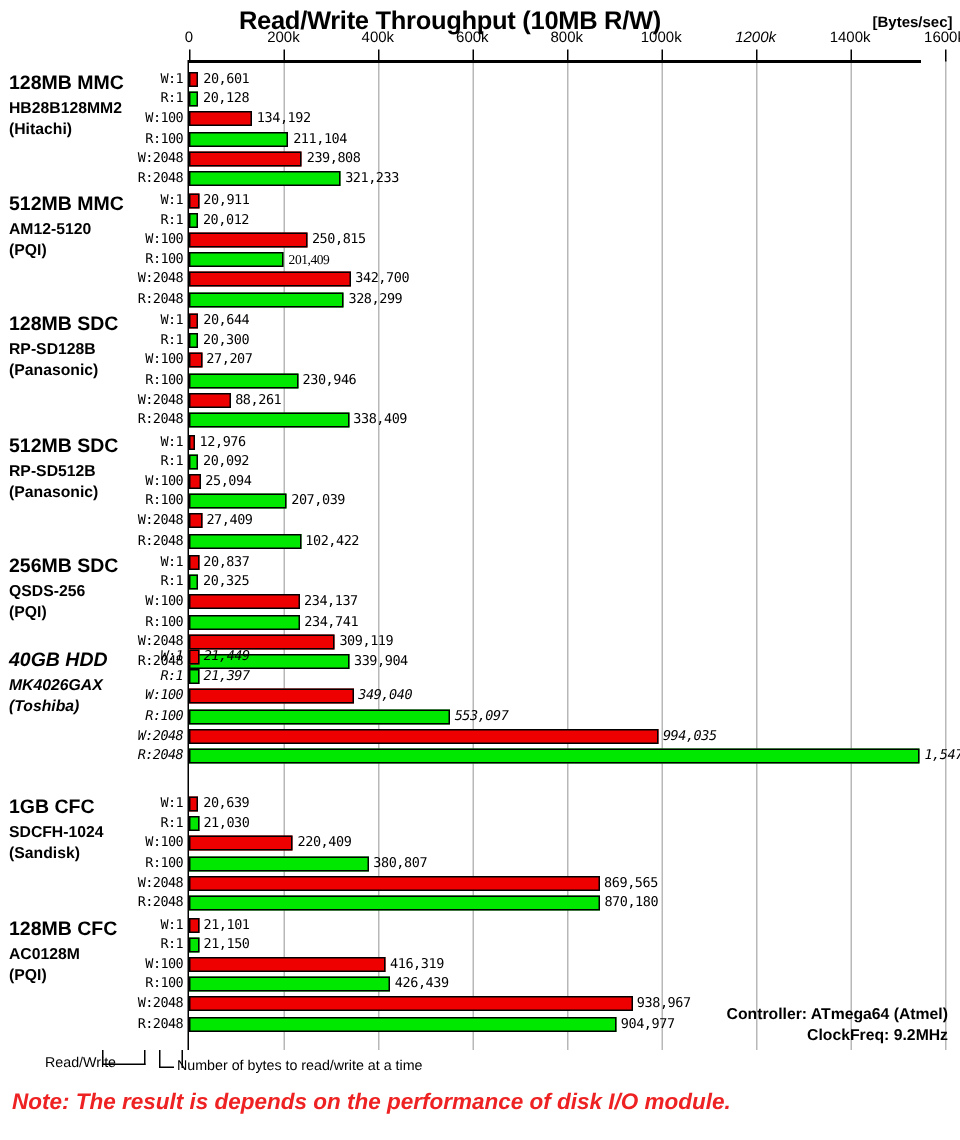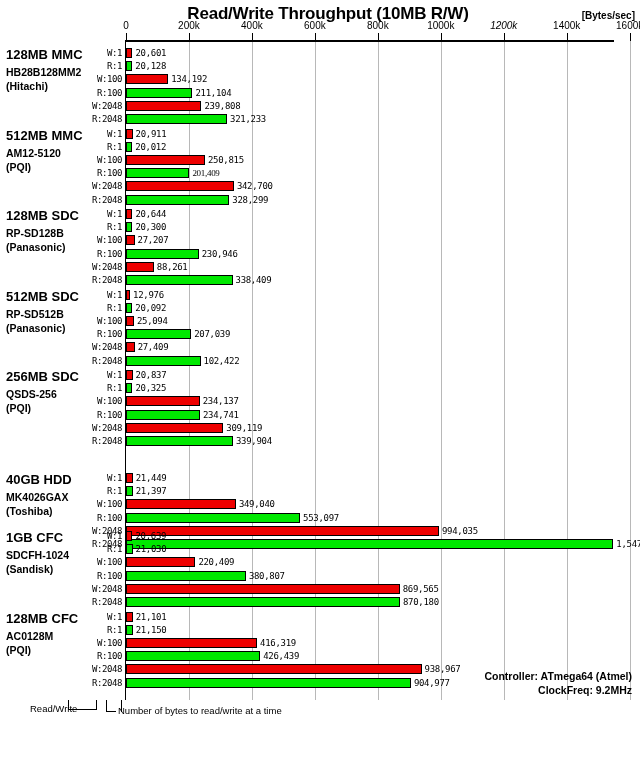--- a/index.html
+++ b/index.html
@@ -4,21 +4,21 @@
 <style>
   html,body{margin:0;padding:0;}
   body{
     width:640px;height:760px;background:#ffffff;
     font-family:"Liberation Sans",sans-serif;
     color:#000;overflow:hidden;position:relative;
   }
   #chart{position:absolute;left:0;top:0;width:640px;height:760px;}
   .title{
     position:absolute;left:0;top:4px;width:600px;text-align:center;
-    font-size:17px;font-weight:bold;letter-spacing:-0.2px;padding-left:28px;
+    font-size:17px;font-weight:bold;letter-spacing:-0.2px;
   }
   .unit{
     position:absolute;right:5px;top:10px;font-size:10px;font-weight:bold;
   }
   .axis-line{position:absolute;left:126px;top:40px;width:488px;height:2px;background:#000;}
   .zero-line{position:absolute;left:125px;top:40px;width:1px;height:660px;background:#000;}
   .gridline{position:absolute;top:40px;width:1px;height:660px;background:#b8b8b8;}
   .tick{position:absolute;top:33px;width:1px;height:8px;background:#000;}
   .ticklabel{
     position:absolute;top:20px;font-size:10px;text-align:center;width:50px;
@@ -259,21 +259,21 @@
           <div class="rowlabel">W:2048</div>
           <div class="bar w" style="width: 97.3107px;"></div>
           <div class="val" style="left: 226.311px;">309,119</div>
         </div>
         <div class="row" style="top: 66px;">
           <div class="rowlabel">R:2048</div>
           <div class="bar r" style="width: 107.002px;"></div>
           <div class="val" style="left: 236.002px;">339,904</div>
         </div>
       </div>
-      <div class="group" style="top: 472px; height: 80.5px;">
+      <div class="group" style="top: 432px; height: 80.5px; font-style: italic;">
         <div class="grp-title">40GB HDD</div>
         <div class="grp-model">MK4026GAX</div>
         <div class="grp-vendor">(Toshiba)</div>
         <div class="row" style="top: 0px;">
           <div class="rowlabel">W:1</div>
           <div class="bar w" style="width: 6.75215px;"></div>
           <div class="val" style="left: 135.752px;">21,449</div>
         </div>
         <div class="row" style="top: 13.2px;">
           <div class="rowlabel">R:1</div>
@@ -379,13 +379,14 @@
   <div class="brace" style="left:68px;top:700px;width:1px;height:10px;border-width:0 0 0 1px;"></div>
   <div class="brace" style="left:96px;top:700px;width:0px;height:10px;border-width:0 0 0 1px;"></div>
   <div class="brace" style="left:68px;top:709px;width:29px;height:1px;border-width:1px 0 0 0;"></div>
   <div class="anno" style="left:30px;top:703px;">Read/Write</div>
 
   <div class="brace" style="left:106px;top:700px;width:1px;height:12px;border-width:0 0 0 1px;"></div>
   <div class="brace" style="left:121px;top:700px;width:1px;height:12px;border-width:0 0 0 1px;"></div>
   <div class="brace" style="left:106px;top:711px;width:10px;height:1px;border-width:1px 0 0 0;"></div>
   <div class="anno" style="left:118px;top:705px;">Number of bytes to read/write at a time</div>
 
+  <div class="note">Note: The result is depends on the performance of disk I/O module.</div>
 </div>
 
 </body></html>

